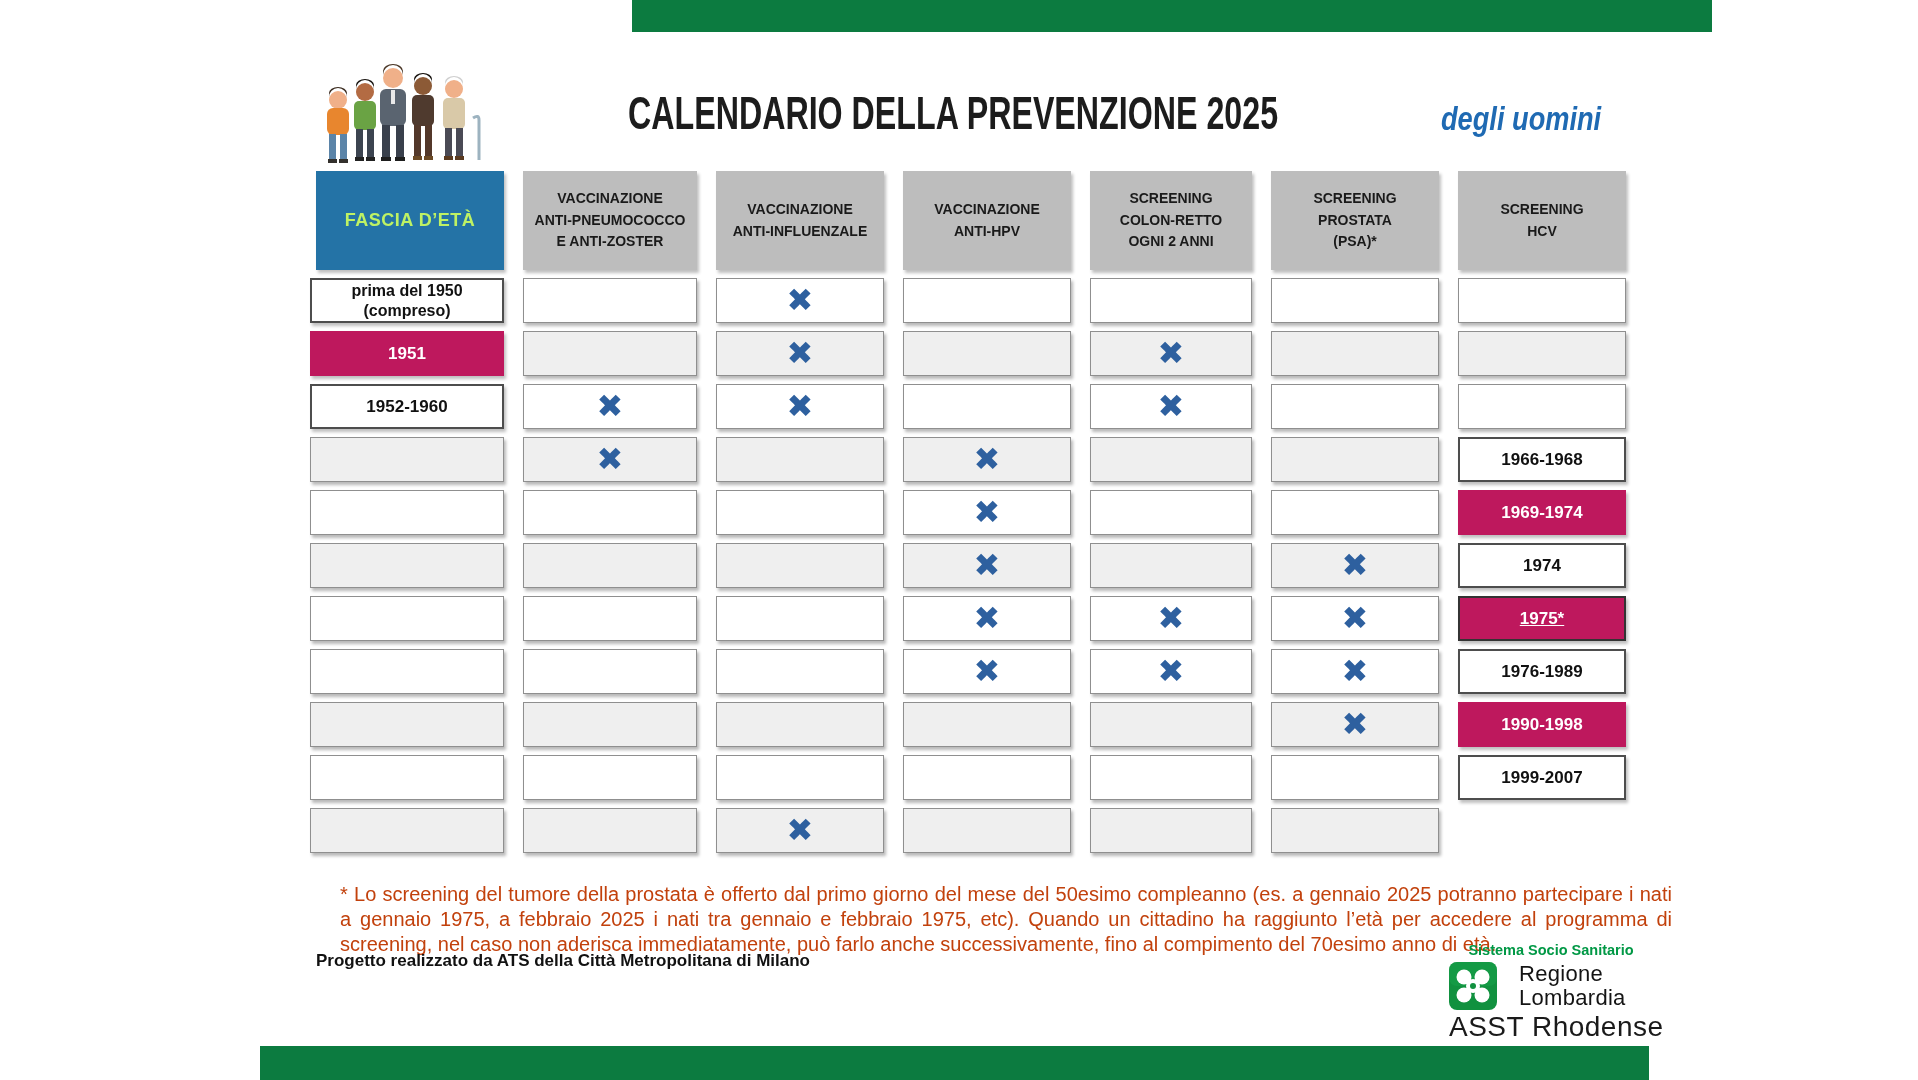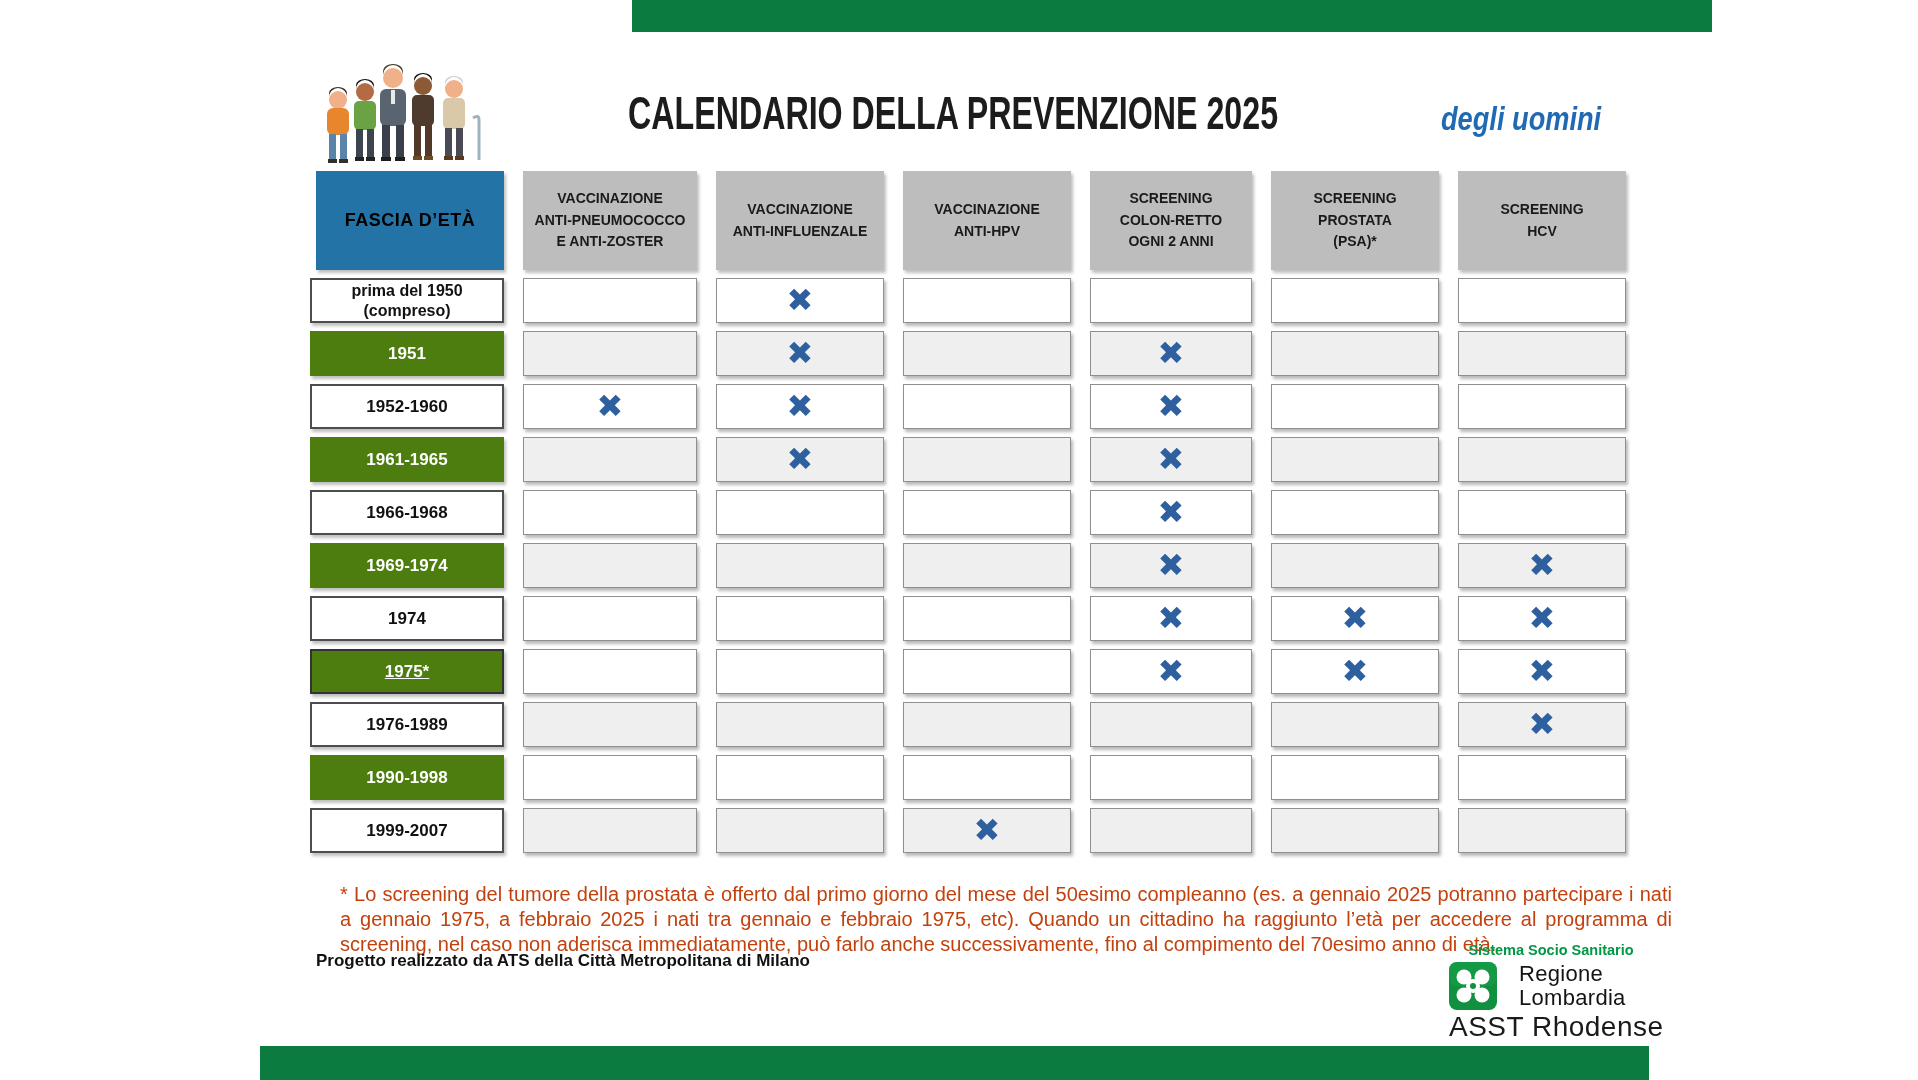--- a/index.html
+++ b/index.html
@@ -21,39 +21,39 @@
 
   
   #prevention-table {
     position:absolute; left:310px; top:171px;
     display:grid;
     grid-template-columns:194px 174px 168px 168px 162px 168px 168px;
     grid-template-rows:99px repeat(11, 45px);
     gap:8px 19px;
   }
   .hd-age {
-    background:#2473a6; color:#000000; font-weight:700; font-size:18px; letter-spacing:0.5px;
+    background:#2473a6; color:#bef264; font-weight:700; font-size:18px; letter-spacing:0.5px;
     display:flex; align-items:center; justify-content:center;
     box-shadow:2px 3px 3px rgba(0,0,0,0.25);
     margin-left:6px;
   }
   .hd {
     background:#bdbdbd; color:#1a1a1a; font-weight:700; font-size:14px;
     display:flex; flex-direction:column; align-items:center; justify-content:center;
     text-align:center; line-height:1.55; white-space:nowrap;
     box-shadow:2px 3px 3px rgba(0,0,0,0.25);
   }
   .lab {
     background:#fff; border:2px solid #4d4d4d; color:#111;
     font-weight:700; font-size:17px;
     display:flex; flex-direction:column; align-items:center; justify-content:center;
     text-align:center; line-height:1.25;
     box-shadow:2px 3px 3px rgba(0,0,0,0.25);
   }
-  .lab.blue { background:#4d7c0f; border:none; color:#fff; }
+  .lab.blue { background:#be185d; border:none; color:#fff; }
   .lab.blue.outlined { border:2px solid #333;text-decoration:underline; }
   .lab.small { font-size:16px;justify-content:center; }
   .cell {
     background:#fff; border:1px solid #8f8f8f;
     display:flex; align-items:center; justify-content:center;
     box-shadow:2px 3px 3px rgba(0,0,0,0.28);
   }
   .cell.shaded { background:#efefef; }
   .mark { color:#2e609f; font-size:32px; font-weight:700; line-height:1; font-family:"DejaVu Sans", sans-serif; transform:translateY(-1px); }
 
@@ -187,23 +187,20 @@
       </div>
       <div class="cell">
         <span class="mark">✖</span>
       </div>
       <div class="cell"></div>
       <div class="cell">
         <span class="mark">✖</span>
       </div>
       <div class="cell"></div>
       <div class="cell"></div>
-      <div class="lab blue">
-        <div>1961-1965</div>
-      </div>
       <div class="cell shaded"></div>
       <div class="cell shaded">
         <span class="mark">✖</span>
       </div>
       <div class="cell shaded"></div>
       <div class="cell shaded">
         <span class="mark">✖</span>
       </div>
       <div class="cell shaded"></div>
       <div class="cell shaded"></div>

